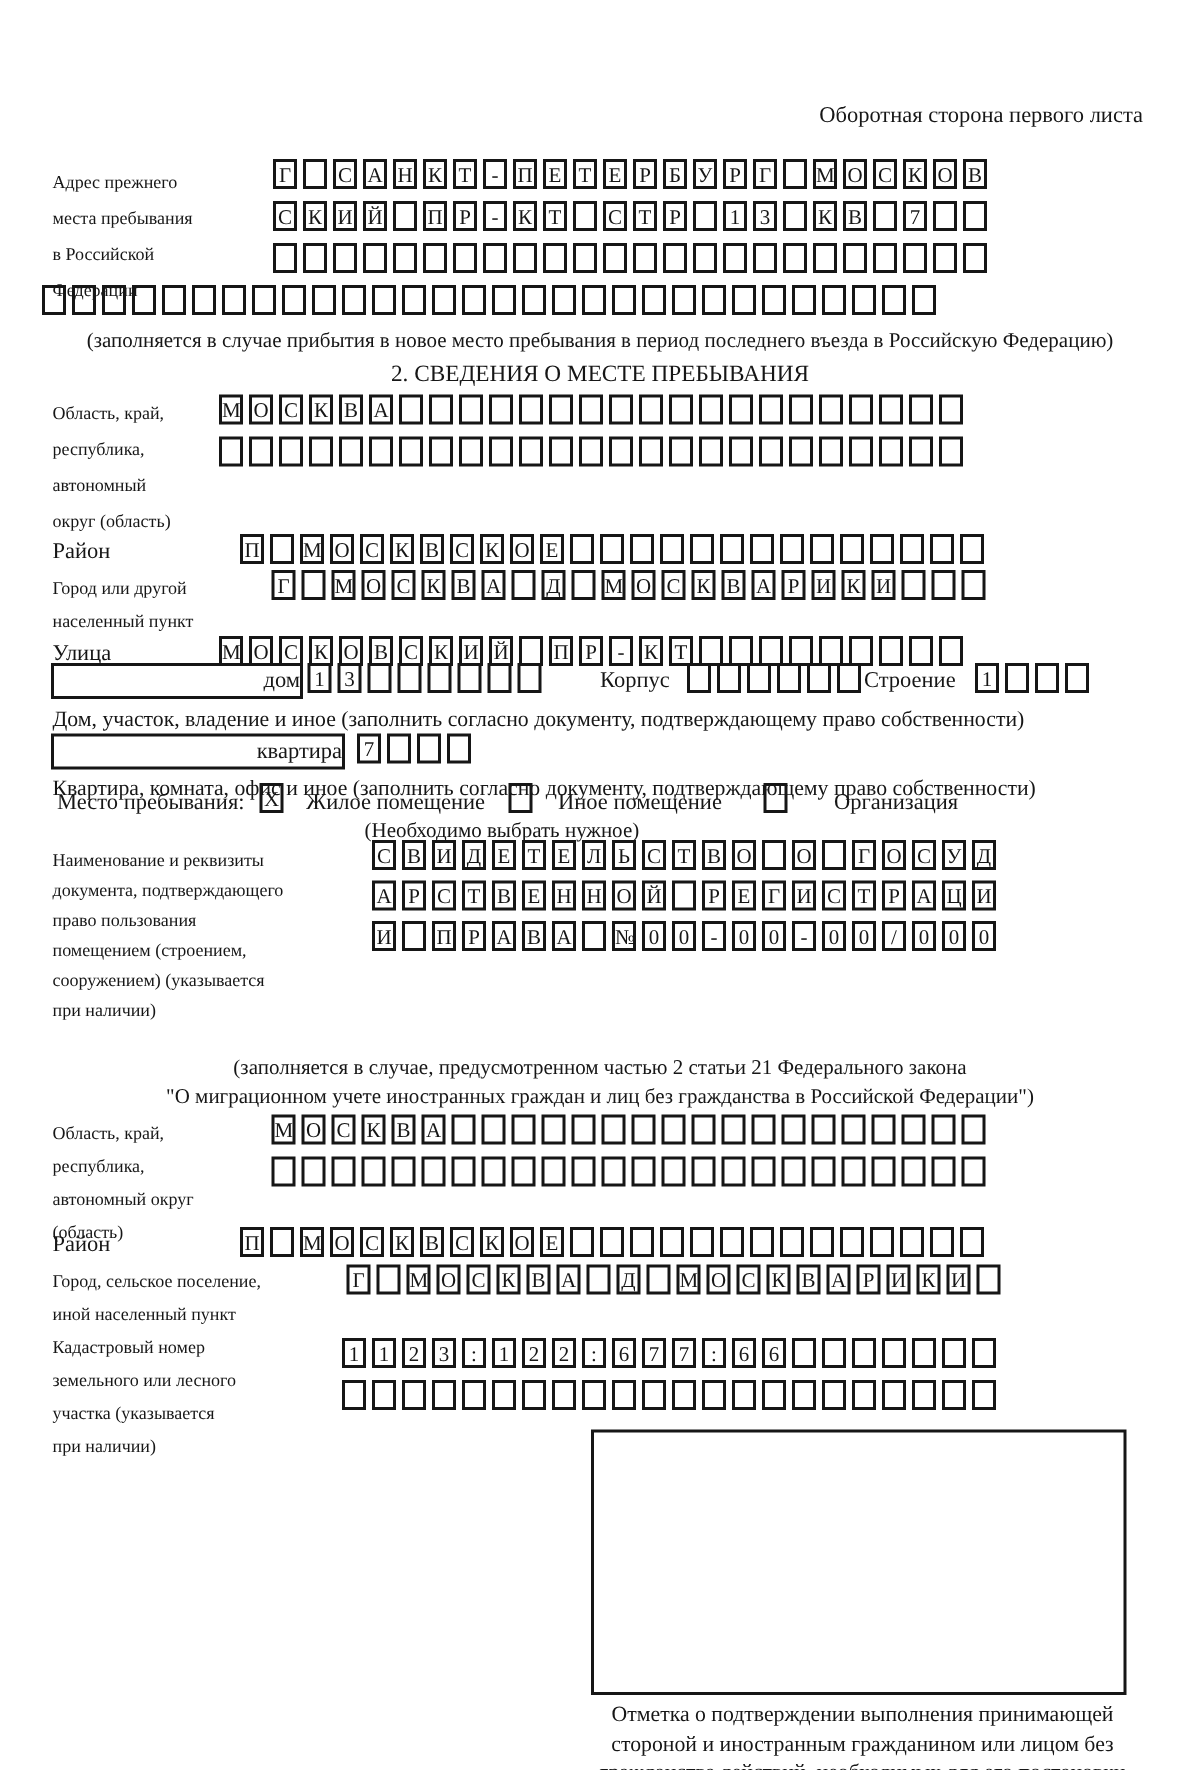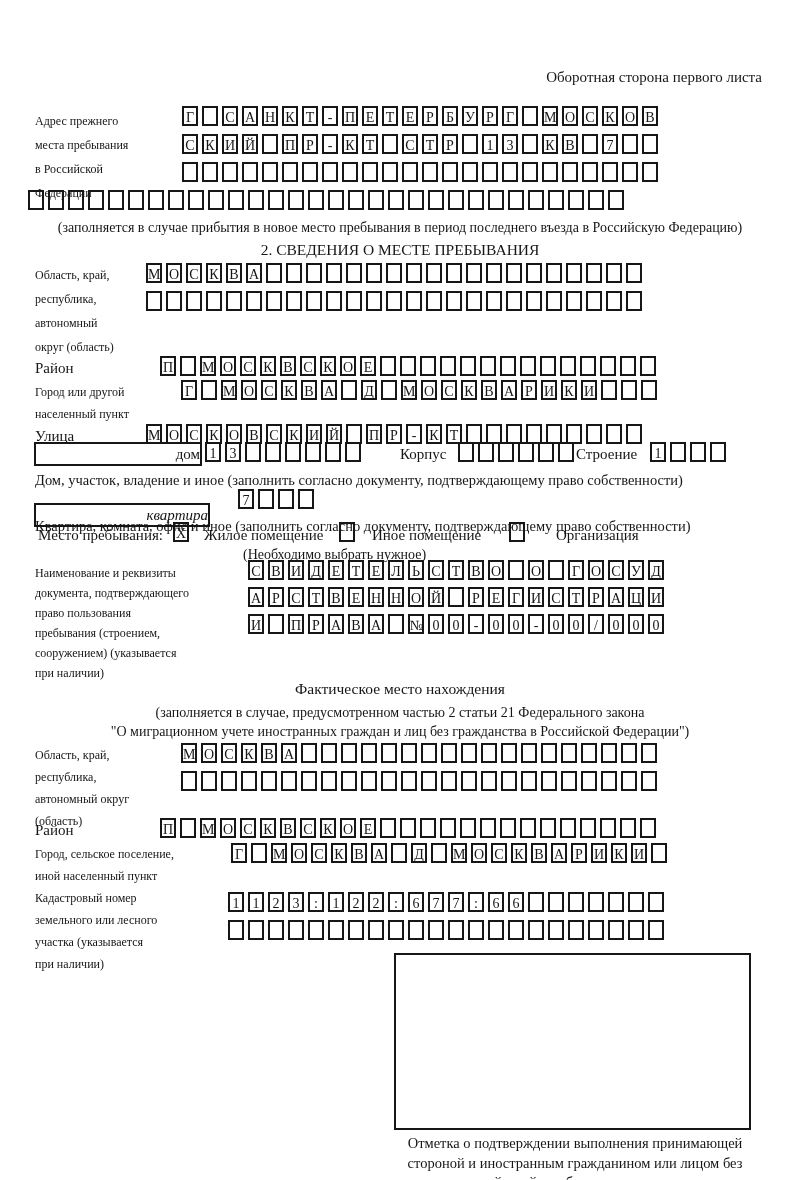--- a/index.html
+++ b/index.html
@@ -326,21 +326,21 @@
     </div>
   <div class="flabel" style="left:576px; top:395px;">Строение</div>
   <div class="cellrow" style="left:650px; top:395px;">
       <span class="cell">1</span>
       <span class="cell"></span>
       <span class="cell"></span>
       <span class="cell"></span>
     </div>
   <div class="note" style="left:35px; top:425px; font-size:14.5px;">Дом, участок, владение и иное (заполнить согласно документу, подтверждающему право собственности)</div>
 
-  <div class="wbox" style="left:34px; top:456px; width:176px;font-style:italic;">квартира</div>
+  <div class="wbox" style="left:34px; top:442px; width:196px;">квартира</div>
   <div class="cellrow" style="left:238px; top:442px;">
       <span class="cell">7</span>
       <span class="cell"></span>
       <span class="cell"></span>
       <span class="cell"></span>
     </div>
   <div class="note" style="left:35px; top:471px; font-size:14.5px;">Квартира, комната, офис и иное (заполнить согласно документу, подтверждающему право собственности)</div>
 
   <div class="flabel" style="left:38px; top:476px;">Место пребывания:</div>
   <div class="cellrow" style="left:173px; top:475px;">
@@ -353,21 +353,21 @@
   <div class="flabel" style="left:372px; top:476px;">Иное помещение</div>
   <div class="cellrow" style="left:509px; top:475px;">
       <span class="cell"></span>
     </div>
   <div class="flabel" style="left:556px; top:476px;">Организация</div>
   <div class="note" style="left:243px; top:500px;">(Необходимо выбрать нужное)</div>
 
   <div class="lbl lh20" style="left:35px; top:516px;">Наименование и реквизиты
 документа, подтверждающего
 право пользования
-пребывания (строением,
+помещением (строением,
 сооружением) (указывается
 при наличии)</div>
   <div class="cellrow" style="left:248px; top:513px;">
       <span class="cell">С</span>
       <span class="cell">В</span>
       <span class="cell">И</span>
       <span class="cell">Д</span>
       <span class="cell">Е</span>
       <span class="cell">Т</span>
       <span class="cell">Е</span>
@@ -426,21 +426,20 @@
       <span class="cell">0</span>
       <span class="cell">-</span>
       <span class="cell">0</span>
       <span class="cell">0</span>
       <span class="cell">/</span>
       <span class="cell">0</span>
       <span class="cell">0</span>
       <span class="cell">0</span>
     </div>
 
-  <div class="hdr" style="top:633px;">Фактическое место нахождения</div>
   <div class="note center" style="top:658px;">(заполняется в случае, предусмотренном частью 2 статьи 21 Федерального закона</div>
   <div class="note center" style="top:677px;">"О миграционном учете иностранных граждан и лиц без гражданства в Российской Федерации")</div>
 
   <div class="lbl lh22" style="left:35px; top:697px;">Область, край,
 республика,
 автономный округ
 (область)</div>
   <div class="cellrow" style="left:181px; top:696px;">
       <span class="cell">М</span>
       <span class="cell">О</span>

